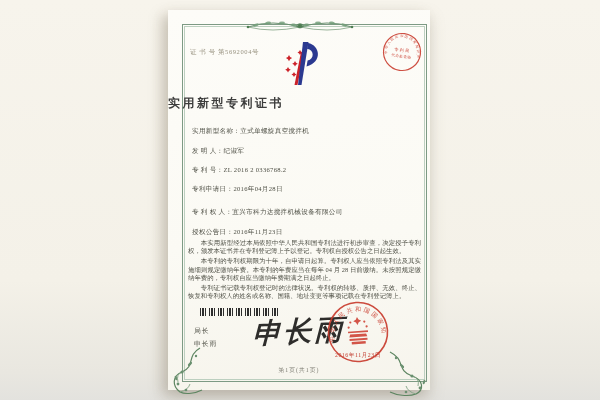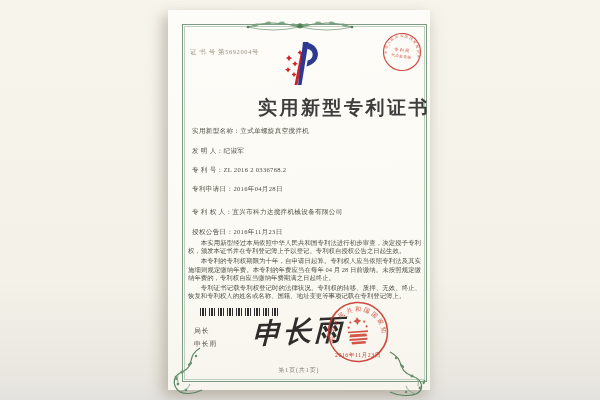--- a/index.html
+++ b/index.html
@@ -25,22 +25,22 @@
     position:absolute;left:1px;top:1px;right:1px;bottom:1px;
     border:1px solid #bccfbf;
   }
   .cert-no{
     position:absolute;left:22px;top:38px;
     font-size:6.5px;letter-spacing:.6px;color:#97917f;white-space:nowrap;
   }
   .garland{position:absolute;left:76px;top:6px;width:112px;height:19px;}
   .logo{position:absolute;left:113px;top:30px;width:42px;height:47px;}
   .title{
-    position:absolute;left:0;top:85px;width:100%;text-align:right;
-    font-size:19px;font-weight:600;letter-spacing:2.5px;color:#3d3d3c;
+    position:absolute;left:0;top:85px;width:100%;text-align:left;
+    font-size:12px;font-weight:600;letter-spacing:2.5px;color:#3d3d3c;
   }
   .field{
     position:absolute;left:24px;font-size:6.6px;color:#4f5046;
     letter-spacing:.3px;white-space:nowrap;
   }
   .paras{
     position:absolute;left:20px;top:229px;width:233px;
     font-size:6.4px;line-height:8.2px;color:#4f5046;text-align:justify;
   }
   .paras p{margin:0 0 2px 0;text-indent:2em;}

